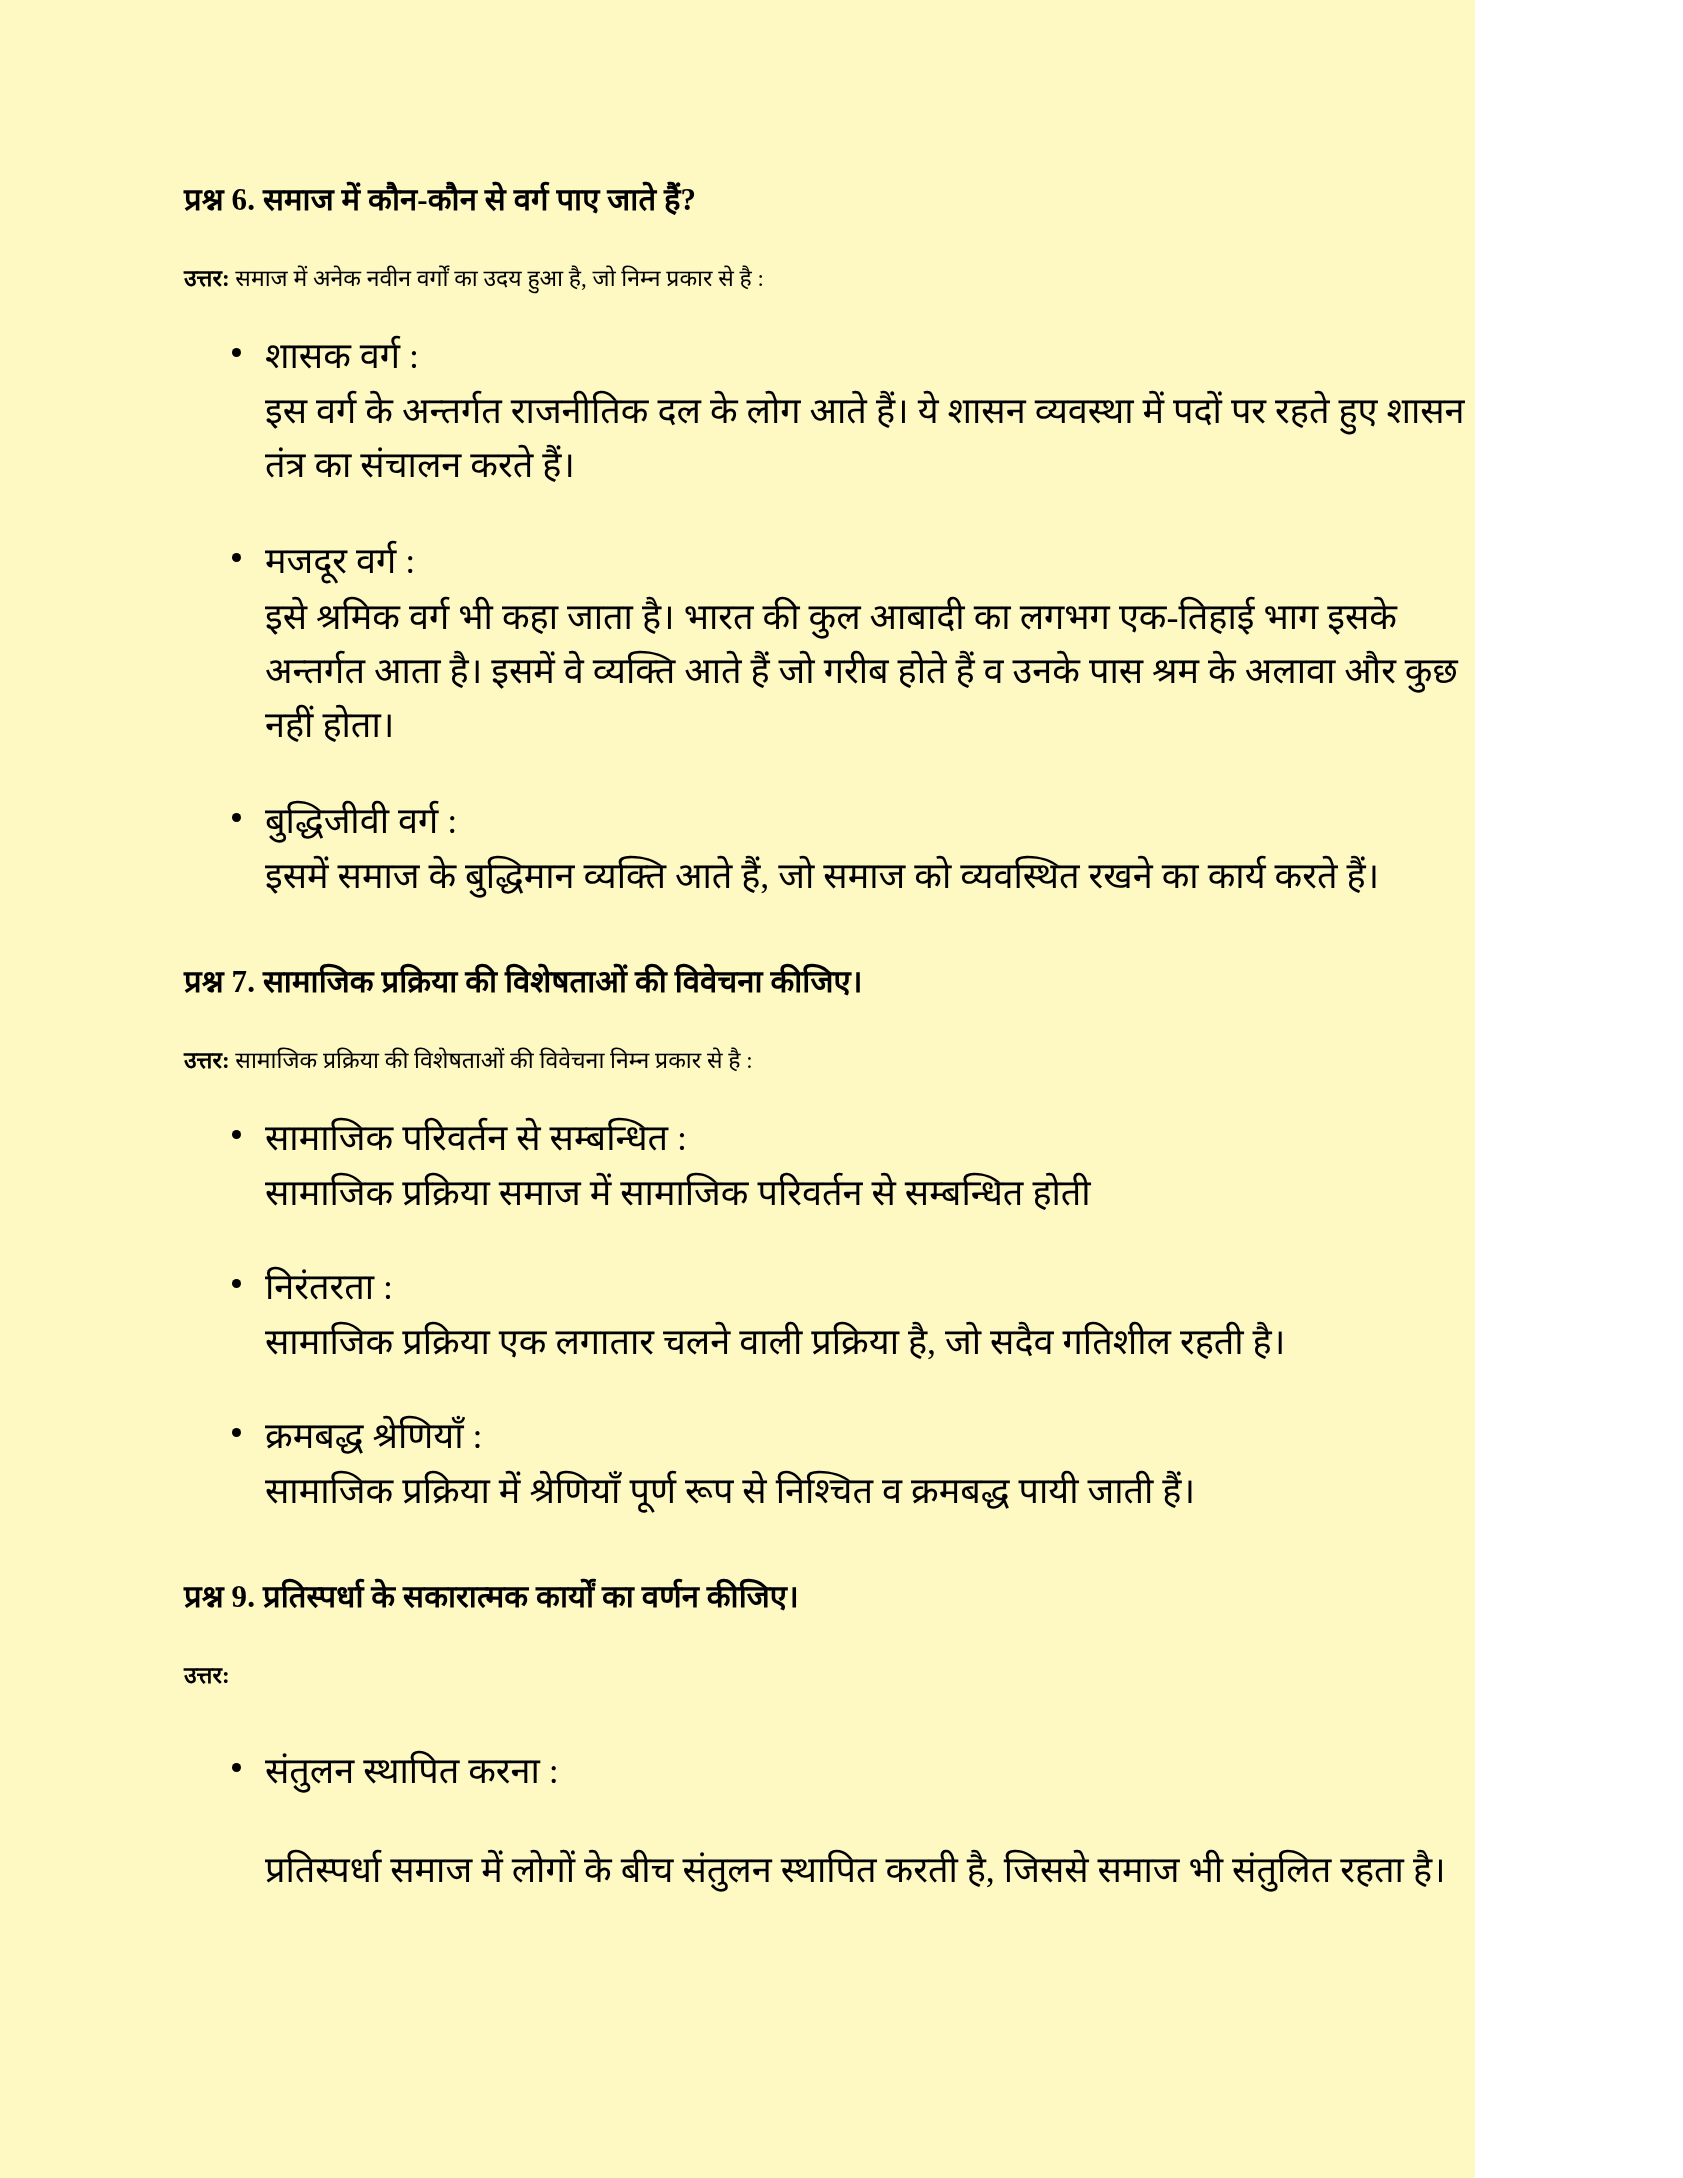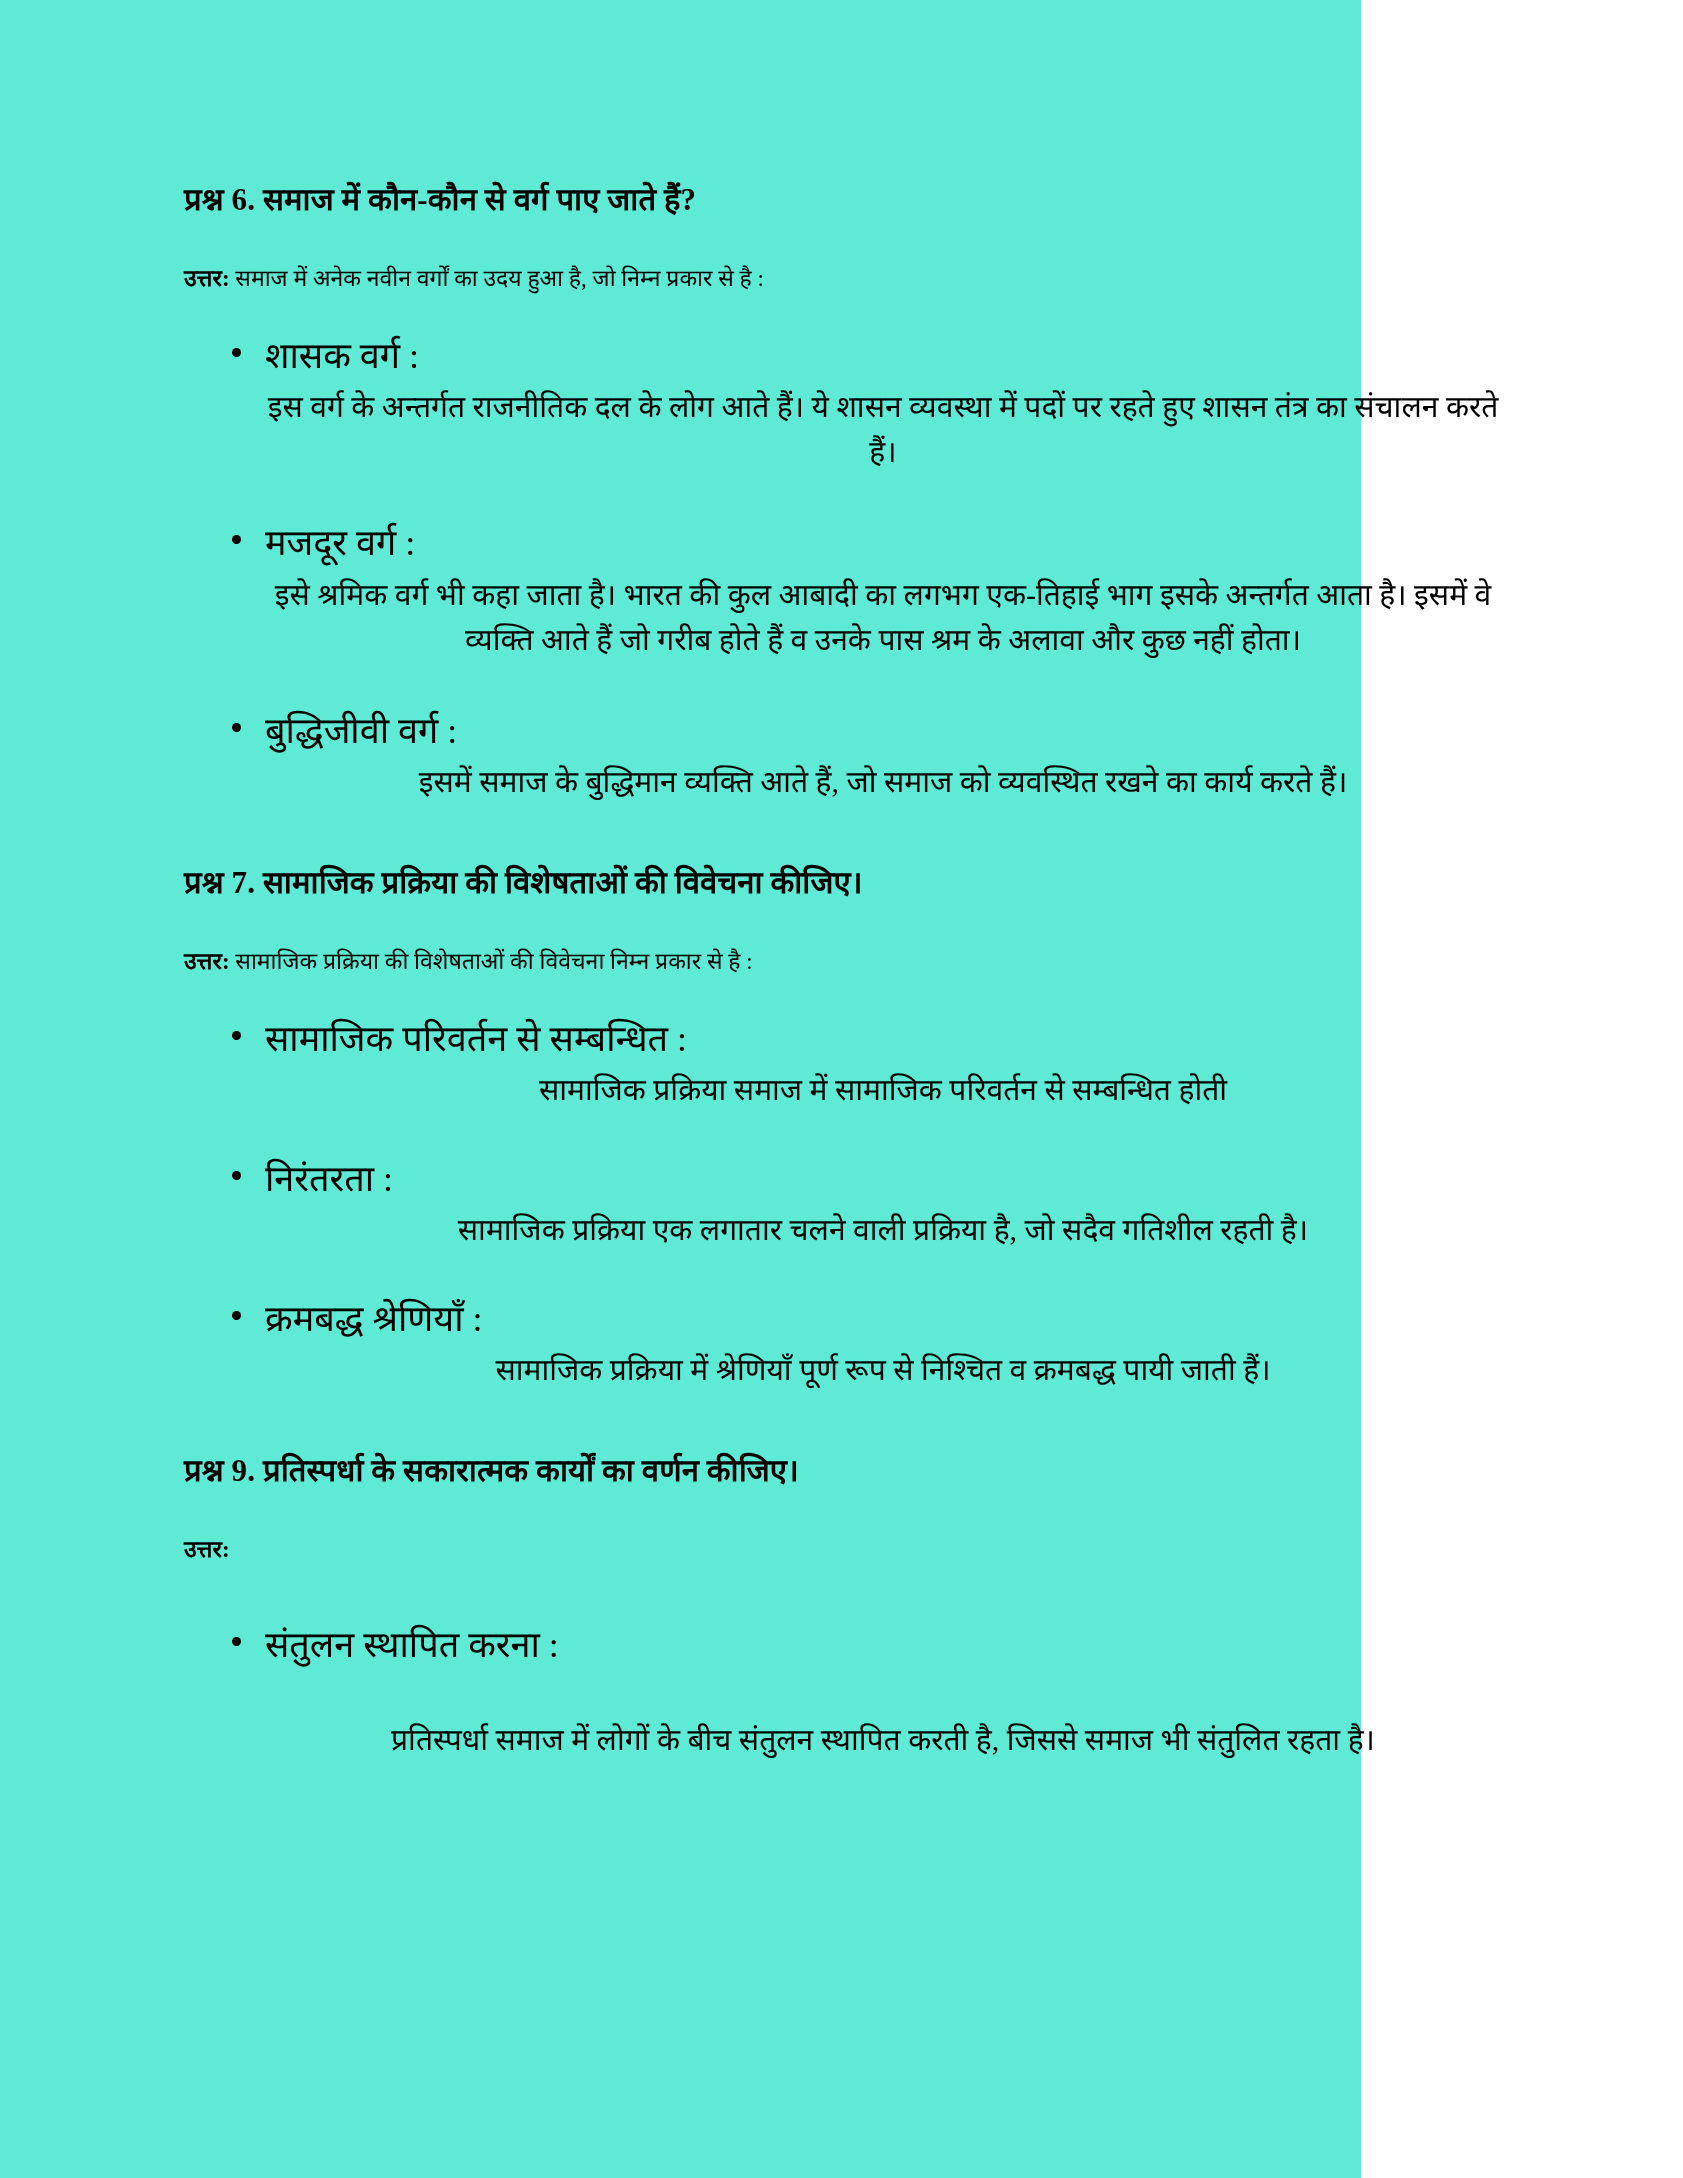--- a/index.html
+++ b/index.html
@@ -10,23 +10,23 @@
   }
   body {
     width: 1683px;
     height: 2178px;
     font-family: "Liberation Serif", "DejaVu Serif", serif;
     color: #000000;
     -webkit-font-smoothing: antialiased;
   }
   .page {
     position: relative;
-    width: 1361px;
+    width: 1475px;
     height: 2178px;
-    background: #5eead4;
+    background: #fef9c3;
     box-sizing: border-box;
     padding: 178px 81px 119px 184px;
   }
   .doc-body {
     width: 1317px;
   }
 
   
   .question {
     font-family: "Liberation Serif", "DejaVu Serif", serif;
@@ -79,23 +79,23 @@
   }
   .bullet-title {
     display: block;
     font-weight: normal;
     font-size: 36px;
     line-height: 1.42;
     margin-bottom: 2px;
   }
   .bullet-text {
     display: block;
-    font-size: 30px;
+    font-size: 36px;
     line-height: 1.50;
-    text-align: center;
+    text-align: left;
   }
   .bullet-text.spaced-top {
     margin-top: 46px;
   }
 
   
   ul.bullets.q6 > li { margin-bottom: 44px; }
   ul.bullets.q7 > li { margin-bottom: 42px; }
   ul.bullets.q9 > li { margin-bottom: 13px; }
 </style>

